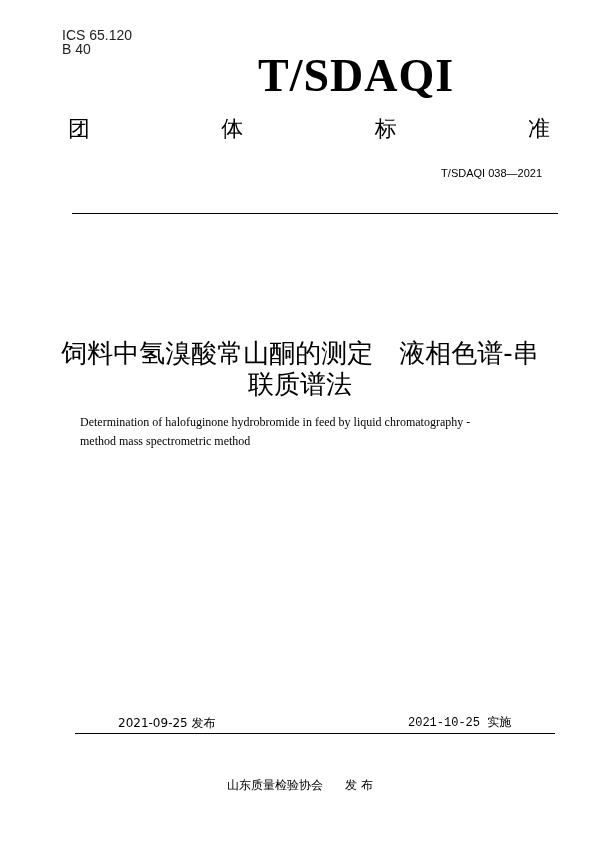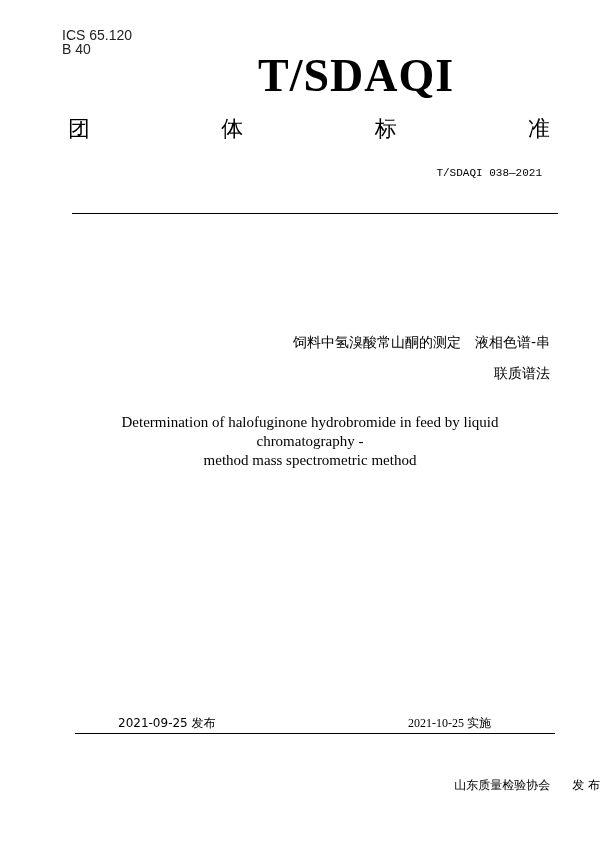--- a/index.html
+++ b/index.html
@@ -1,28 +1,28 @@
 <!DOCTYPE html>
 <html><head>
   <meta charset="utf-8">
   <style>
     html, body { margin: 0; padding: 0; background: #ffffff; }
     body { width: 600px; height: 850px; position: relative; overflow: hidden; color: #000; }
     .abs { position: absolute; }
     .ics { left: 62px; top: 28px; font-family: "Liberation Sans", sans-serif; font-size: 14px; line-height: 14px; color:#222; }
     .brand { left: 258px; top: 48px; width: 290px; text-align: left; font-family: "Liberation Serif", serif; font-weight: bold; font-size: 46px; letter-spacing: 1px; line-height: 56px; }
     .kind { left: 68px; top: 114px; width: 482px; display: flex; justify-content: space-between; font-family: "DejaVu Sans", sans-serif; font-size: 22px; line-height: 30px; }
-    .code { left: 340px; top: 165px; width: 202px; text-align: right; font-family: Liberation Mono, monospace; font-size: 11px; line-height: 16px; }
+    .code { left: 340px; top: 165px; width: 202px; text-align: right; font-family: Liberation Sans, sans-serif; font-size: 11px; line-height: 16px; }
     .rule-top { left: 72px; top: 213px; width: 486px; height: 0; border-top: 1.5px solid #000; }
-    .title-cn { left: 50px; top: 327px; width: 500px; text-align: right; font-family: "DejaVu Sans", sans-serif; font-size: 14px; line-height: 31px; }
-    .title-en { left: 80px; top: 413px; width: 460px; text-align: center; font-family: "Liberation Serif", serif; font-size: 15px; line-height: 19px; }
+    .title-cn { left: 50px; top: 338px; width: 500px; text-align: center; font-family: "DejaVu Sans", sans-serif; font-size: 26px; line-height: 31px; }
+    .title-en { left: 80px; top: 413px; width: 460px; text-align: left; font-family: "Liberation Serif", serif; font-size: 12px; line-height: 19px; }
     .date-left { left: 70px; top: 714px; font-family: "DejaVu Sans", sans-serif; font-size: 12px; line-height: 18px; margin-left: 48px; }
-    .date-right { left: 408px; top: 714px; font-family: Liberation Serif, serif; font-size: 12px; line-height: 18px; }
+    .date-right { left: 408px; top: 714px; font-family: Liberation Mono, monospace; font-size: 12px; line-height: 18px; }
     .rule-bottom { left: 75px; top: 733px; width: 480px; height: 0; border-top: 1.5px solid #000; }
-    .publisher { left: 0; top: 776px; width: 600px; text-align: right; font-family: "DejaVu Sans", sans-serif; font-size: 12px; line-height: 18px; }
+    .publisher { left: 0; top: 776px; width: 600px; text-align: center; font-family: "DejaVu Sans", sans-serif; font-size: 12px; line-height: 18px; }
     .publisher .gap { display: inline-block; width: 22px; }
   </style>
 </head>
 <body>
 
 <div class="abs ics">
   <div>ICS  65.120</div>
   <div>B 40</div>
 </div>
 

